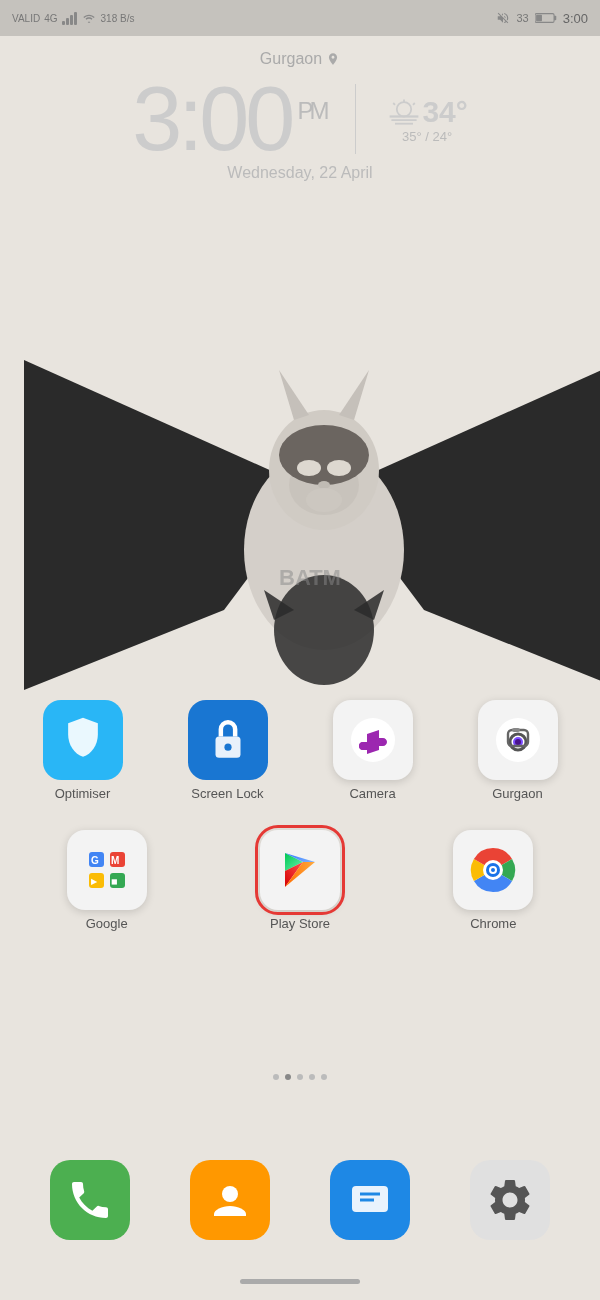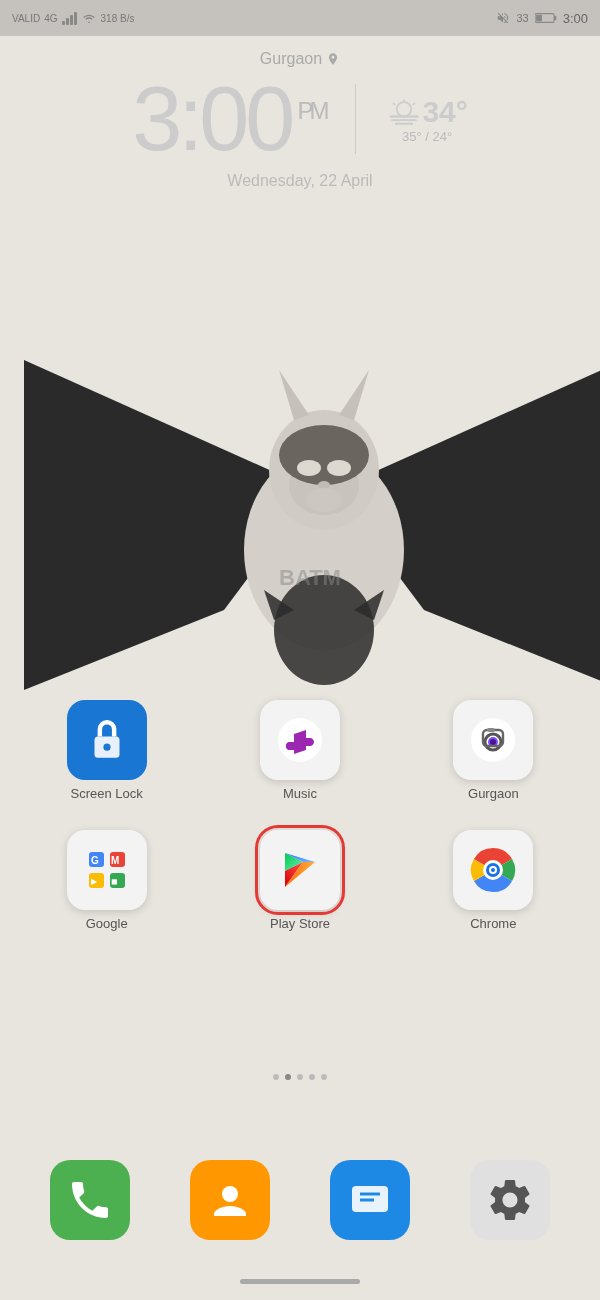--- a/index.html
+++ b/index.html
@@ -82,21 +82,20 @@
       gap: 20px;
     }
     .weather-section {
       display: flex;
       flex-direction: column;
       align-items: center;
     }
     .date-text {
       font-size: 16px;
       color: #bbb;
-      margin-top: 8px;
     }
 
     
     .batman-area {
       position: absolute;
       top: 310px;
       width: 100%;
       height: 400px;
       overflow: hidden;
       margin-left: 24px;
@@ -313,20 +312,29 @@
     <polygon points="250,310 240,280 270,300" fill="#2a2a2a" opacity="0.85"></polygon>
     <polygon points="350,310 360,280 330,300" fill="#2a2a2a" opacity="0.85"></polygon>
 
     <text x="255" y="275" font-size="22" fill="#888" font-weight="bold" opacity="0.5">BATM</text>
   </svg>
 </div>
 
 <div style="position:absolute; top: 700px; width:100%; padding: 0 10px;">
   <div class="app-row">
 
+    <div class="app-item">
+      <div class="app-icon-wrap icon-optimiser">
+
+        <svg width="46" height="52" viewBox="0 0 24 28">
+          <path d="M12 2L4 5v6c0 5.5 3.4 10.7 8 12 4.6-1.3 8-6.5 8-12V5L12 2z" fill="white" opacity="0.9"></path>
+        </svg>
+      </div>
+      <span class="app-label">Optimiser</span>
+    </div>
 
     <div class="app-item">
       <div class="app-icon-wrap icon-screenlock">
 
         <svg width="44" height="50" viewBox="0 0 24 28">
           <rect x="5" y="12" width="14" height="12" rx="2" fill="white" opacity="0.9"></rect>
           <path d="M8 12V8c0-2.2 1.8-4 4-4s4 1.8 4 4v4" fill="none" stroke="white" stroke-width="2.5"></path>
           <circle cx="12" cy="18" r="2" fill="#1976d2"></circle>
         </svg>
       </div>
@@ -337,21 +345,21 @@
       <div class="app-icon-wrap icon-music" style="box-shadow:0 2px 8px rgba(0,0,0,0.15);">
 
         <svg width="48" height="48" viewBox="0 0 24 24">
           <circle cx="12" cy="12" r="11" fill="white"></circle>
           <path d="M9 17H7c-1.1 0-2-.9-2-2s.9-2 2-2h2V9l6-2v4h2c1.1 0 2 .9 2 2s-.9 2-2 2h-2v2l-6 2v-2z" fill="#9c27b0"></path>
           <path d="M9 13h6v-2L9 13z" fill="#9c27b0"></path>
           <circle cx="7" cy="15" r="2" fill="#9c27b0"></circle>
           <circle cx="15" cy="13" r="2" fill="#9c27b0"></circle>
         </svg>
       </div>
-      <span class="app-label">Music</span>
+      <span class="app-label">Camera</span>
     </div>
 
     <div class="app-item">
       <div class="app-icon-wrap icon-camera" style="box-shadow:0 2px 8px rgba(0,0,0,0.15);">
         <svg width="48" height="48" viewBox="0 0 24 24">
           <circle cx="12" cy="12" r="11" fill="white"></circle>
           <circle cx="12" cy="13" r="4" fill="none" stroke="#555" stroke-width="1.5"></circle>
           <circle cx="12" cy="13" r="2.5" fill="#7c4dff"></circle>
           <circle cx="12" cy="13" r="1.5" fill="#4a148c"></circle>
           <rect x="7" y="7" width="10" height="8" rx="2" fill="none" stroke="#666" stroke-width="1.2"></rect>

